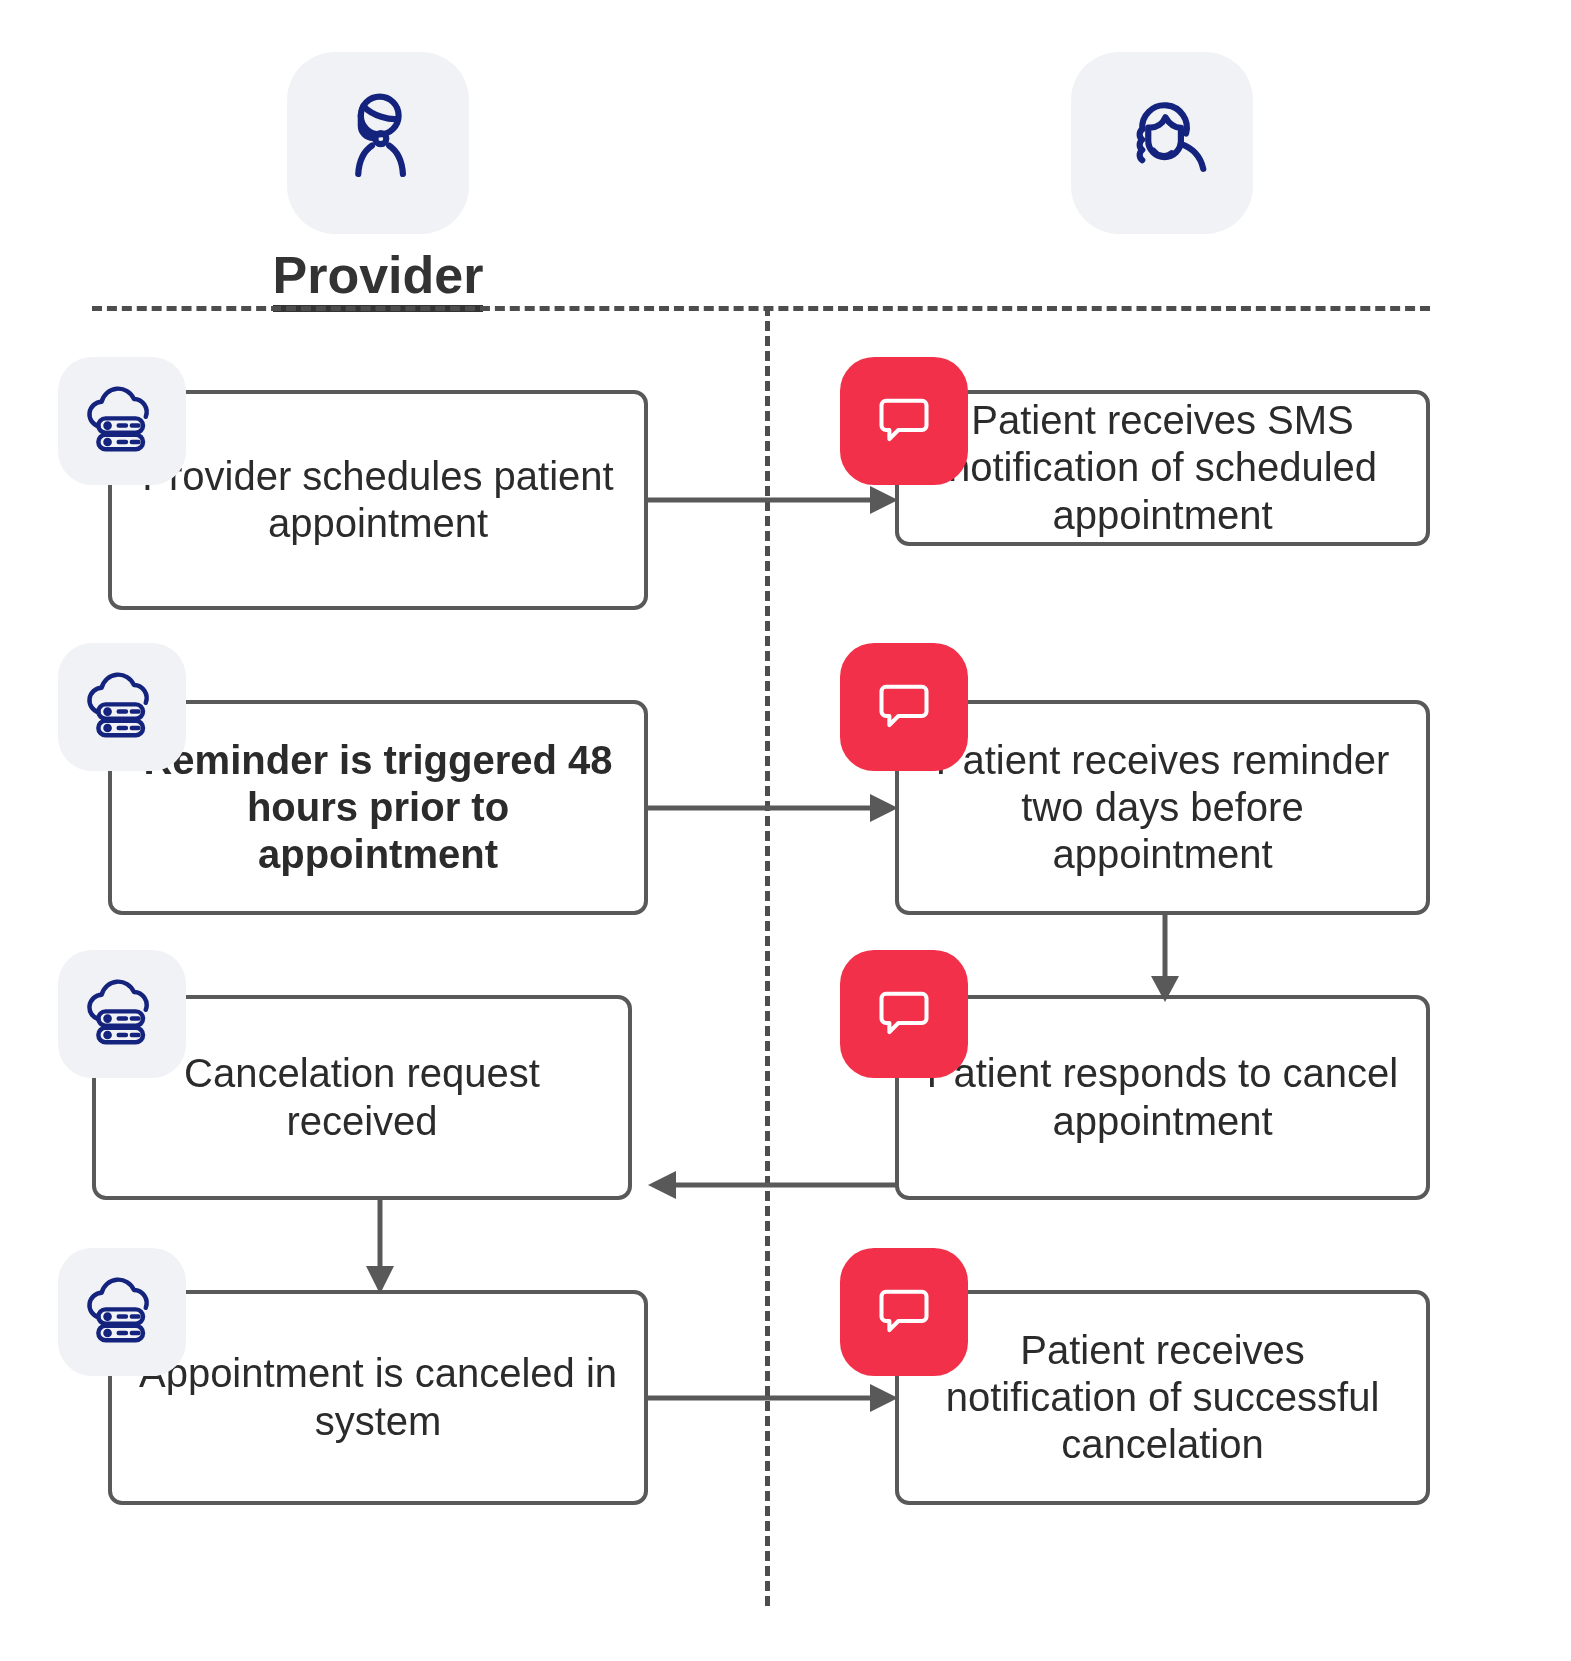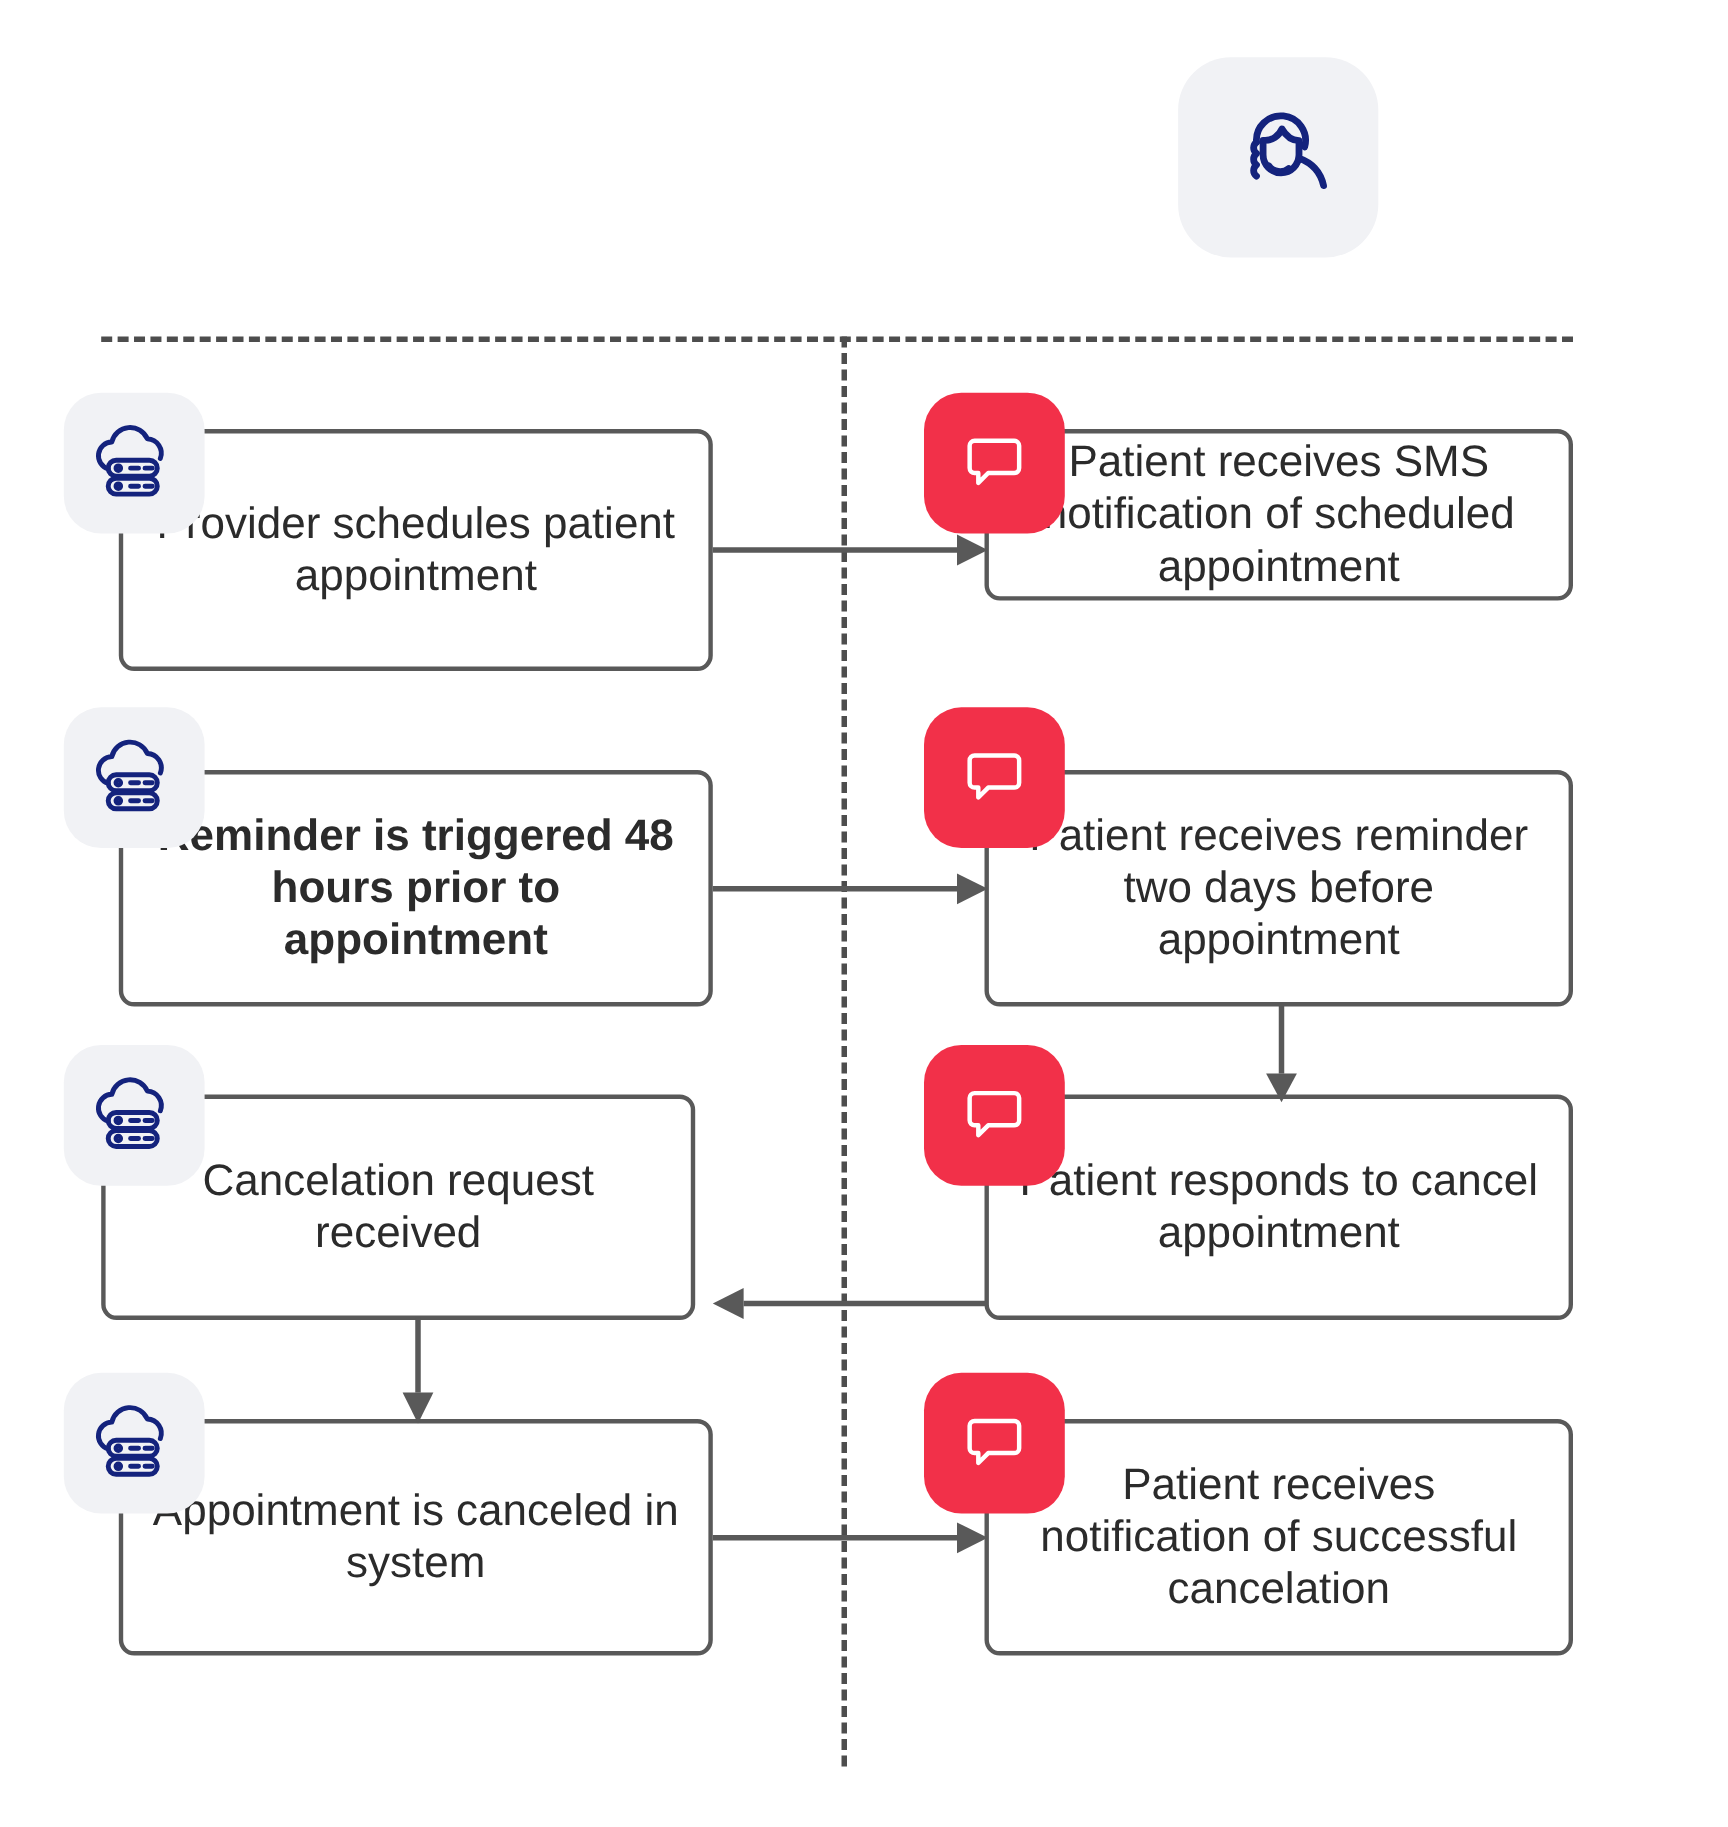--- a/index.html
+++ b/index.html
@@ -97,20 +97,35 @@
   
   .conn { position: absolute; overflow: visible; }
   .conn line, .conn path { stroke: #595959; stroke-width: 5; fill: none; }
   .conn polygon { fill: #595959; }
 </style>
 </head>
 <body>
 
 <div id="stage">
 
+  <div class="lane-head" style="left:198px; top:52px;">
+    <div class="badge">
+      <svg width="110" height="110" viewBox="0 0 64 64">
+        <g fill="none" stroke="#14237d" stroke-width="3.6" stroke-linecap="round" stroke-linejoin="round">
+          <circle cx="33" cy="16" r="11"></circle>
+          <path d="M23.5 10.5 C29 16.5 39 18.5 43.5 18"></path>
+          <path d="M22 16 v6 a7 7 0 0 0 7 7 h1.5"></path>
+          <circle cx="33.6" cy="29.5" r="3.2"></circle>
+          <path d="M20.5 50 C21 42 24 36.5 28.5 33.5"></path>
+          <path d="M46.5 50 C46 42 43 36.5 38.5 33.5"></path>
+        </g>
+      </svg>
+    </div>
+    <div class="lane-title">Provider</div>
+  </div>
 
   <div class="lane-head" style="left:982px; top:52px;">
     <div class="badge">
       <svg width="110" height="110" viewBox="0 0 64 64">
         <g fill="none" stroke="#14237d" stroke-width="3.6" stroke-linecap="round" stroke-linejoin="round">
           <path d="M20.5 24 A13 13 0 1 1 46 26.5"></path>
           <path d="M24 23 c5 .5 8.5-2.5 10-6 c2 3.5 5 6 9 6.2 v7.5 a9.5 9.5 0 0 1 -19 0 z"></path>
           <path d="M20.5 24 c-2 1.6-2 4.4 0 6 c-2 1.6-2 4.4 0 6 c-2 1.6-2 4.4 0 6"></path>
           <path d="M27 36.5 c2.5 3.5 7.5 4 10.5 1.5"></path>
           <path d="M43 32.5 C50 35 54.5 40 56 47"></path>

